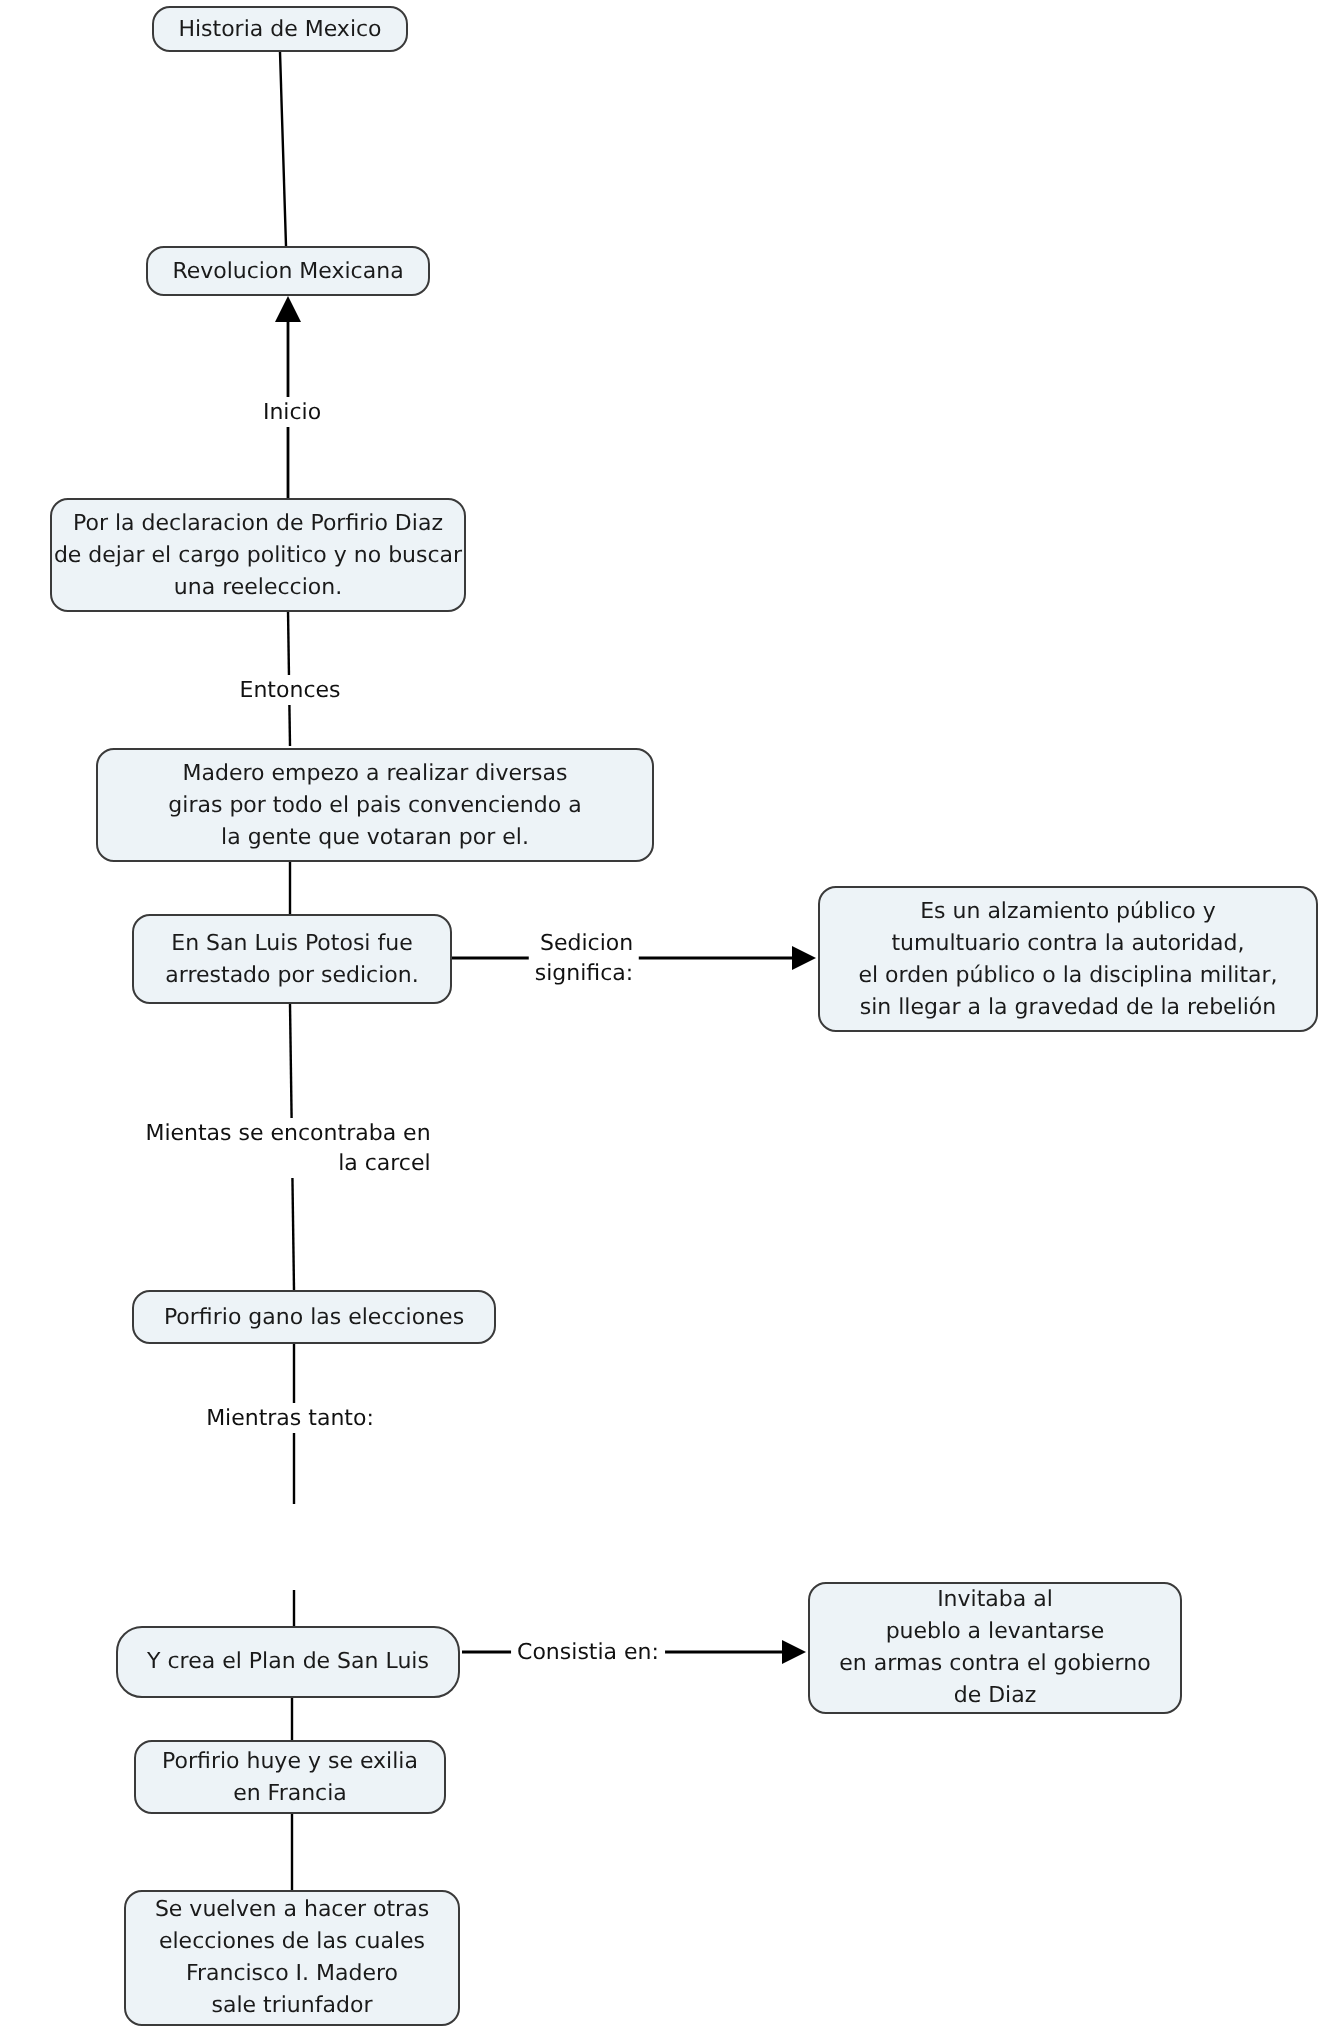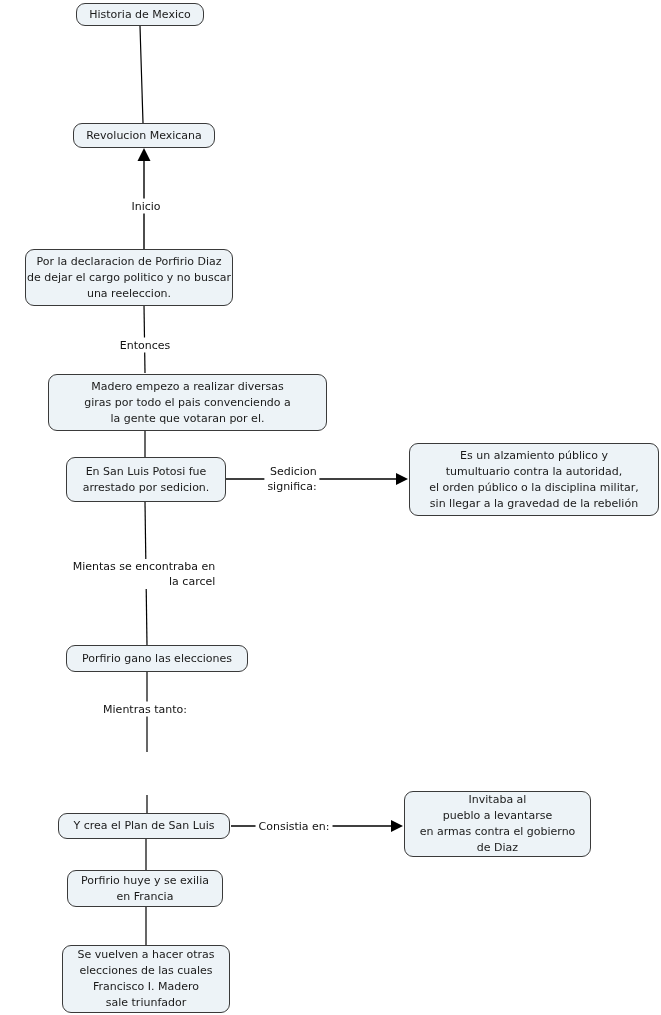--- a/index.html
+++ b/index.html
@@ -108,21 +108,21 @@
 arrestado por sedicion.</div>
 
   <div class="node" style="left:409px; top:443px; width:250px; height:73px;">Es un alzamiento público y
 tumultuario contra la autoridad,
 el orden público o la disciplina militar,
 sin llegar a la gravedad de la rebelión</div>
 
   <div class="node" style="left:66px; top:645px; width:182px; height:27px;">Porfirio gano las elecciones</div>
 
 
-  <div class="node" style="left:58px; top:813px; width:172px; height:26px;">Y crea el Plan de San Luis</div>
+  <div class="node" style="left:58px; top:813px; width:172px; height:36px;border-radius:13px;">Y crea el Plan de San Luis</div>
 
   <div class="node" style="left:404px; top:791px; width:187px; height:66px;">Invitaba al
 pueblo a levantarse
 en armas contra el gobierno
 de Diaz</div>
 
   <div class="node" style="left:67px; top:870px; width:156px; height:37px;">Porfirio huye y se exilia
 en Francia</div>
 
   <div class="node" style="left:62px; top:945px; width:168px; height:68px;">Se vuelven a hacer otras

